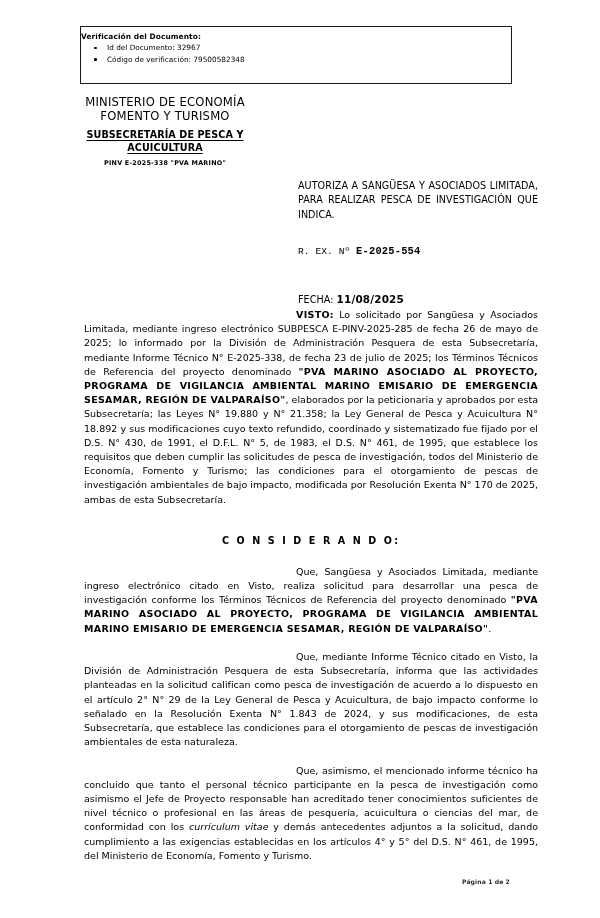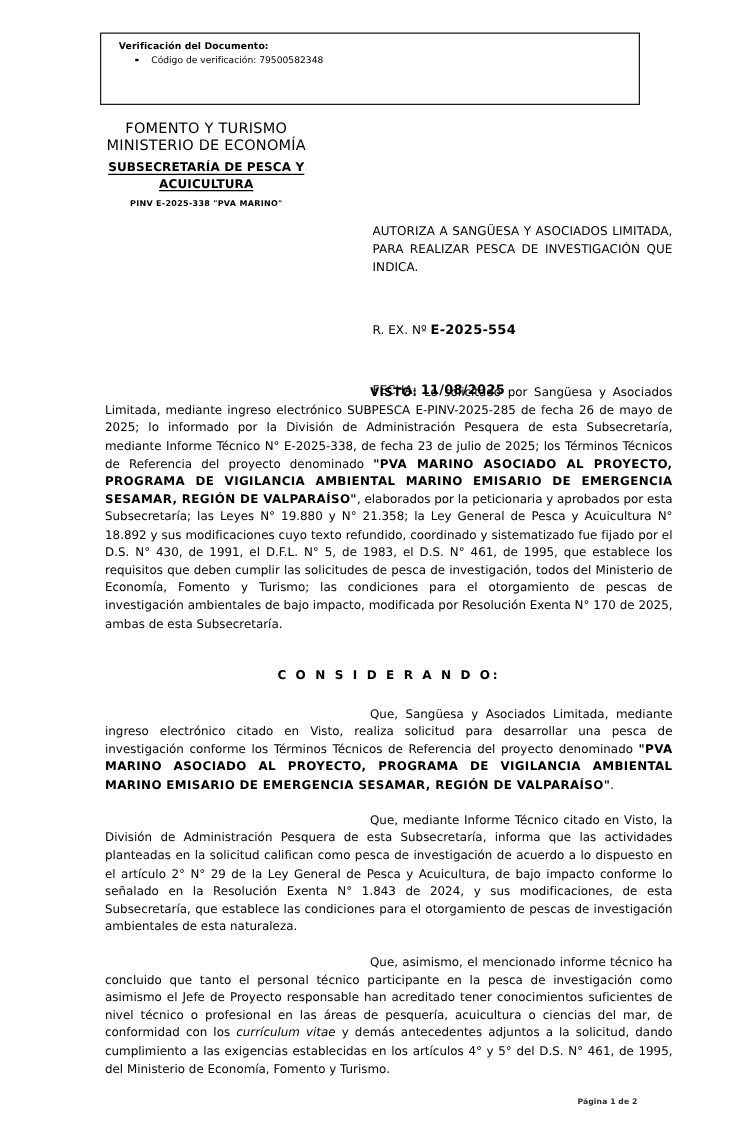--- a/index.html
+++ b/index.html
@@ -18,21 +18,21 @@
 
   
   .verif-box {
     position: absolute;
     left: 80px;
     top: 26px;
     width: 432px;
     height: 58px;
     border: 1.5px solid #1a1a1a;
     box-sizing: border-box;
-    padding: 4px 6px 2px 14px;
+    padding: 4px 6px 2px 0;
   }
   .verif-title {
     font-family: "DejaVu Sans", sans-serif;
     font-weight: bold;
     font-size: 7.4px;
     letter-spacing: 0.1px;
     line-height: 11px;
   }
   .verif-list {
     margin: 0;
@@ -101,23 +101,24 @@
     line-height: 14.4px;
     letter-spacing: 0.05px;
     text-align: justify;
   }
   .tb-city {
     margin-top: 21px;
     font-size: 9.6px;
     letter-spacing: 0.05px;
   }
   .tb-res {
-    margin-top: 36px;
-    font-size: 9.6px;
-    letter-spacing: 0.05px;
+    margin-top: 23px;
+    font-size: 9.6px;
+    letter-spacing: 0.05px;
+    font-family: Liberation Mono, monospace;
   }
   .tb-res b, .tb-date b {
     font-size: 10.4px;
     letter-spacing: 0.2px;
   }
   .tb-date {
     margin-top: 36px;
     font-size: 9.6px;
     letter-spacing: 0.05px;
   }
@@ -165,27 +166,28 @@
     color: #2b2b2b;
     letter-spacing: 0.1px;
   }
 </style>
 </head>
 <body>
 
 <div class="verif-box">
   <div class="verif-title">Verificación del Documento:</div>
   <ul class="verif-list">
+    <li>Id del Documento: 32967</li>
     <li>Código de verificación: 79500582348</li>
   </ul>
 </div>
 
 <div class="letterhead">
+  <div class="lh-ministry">MINISTERIO DE ECONOMÍA</div>
   <div class="lh-ministry">FOMENTO Y TURISMO</div>
-  <div class="lh-ministry">MINISTERIO DE ECONOMÍA</div>
   <div class="lh-sub">
     <span>SUBSECRETARÍA DE PESCA Y</span><br>
     <span>ACUICULTURA</span>
   </div>
   <div class="lh-code">PINV E-2025-338 "PVA MARINO"</div>
 </div>
 
 <div class="titleblock">
   <div class="tb-subject">AUTORIZA A SANGÜESA Y ASOCIADOS LIMITADA, PARA REALIZAR PESCA DE INVESTIGACIÓN QUE INDICA.</div>
   <div class="tb-res"><span>R. EX. Nº </span><b>E-2025-554</b></div>

